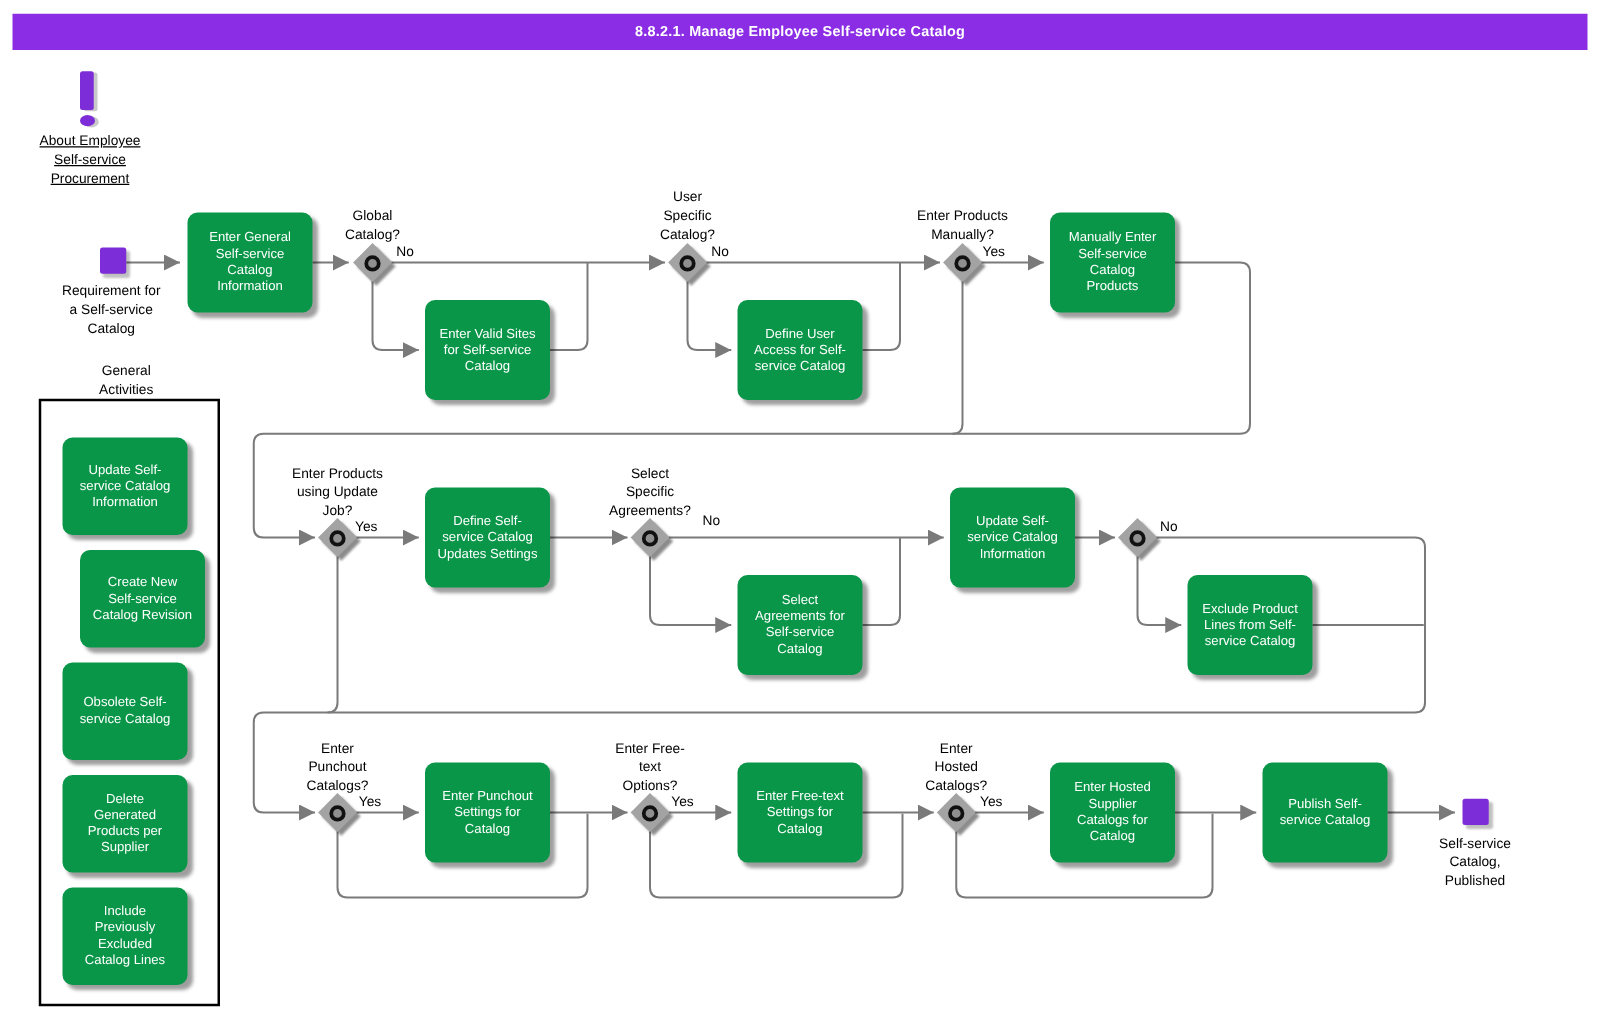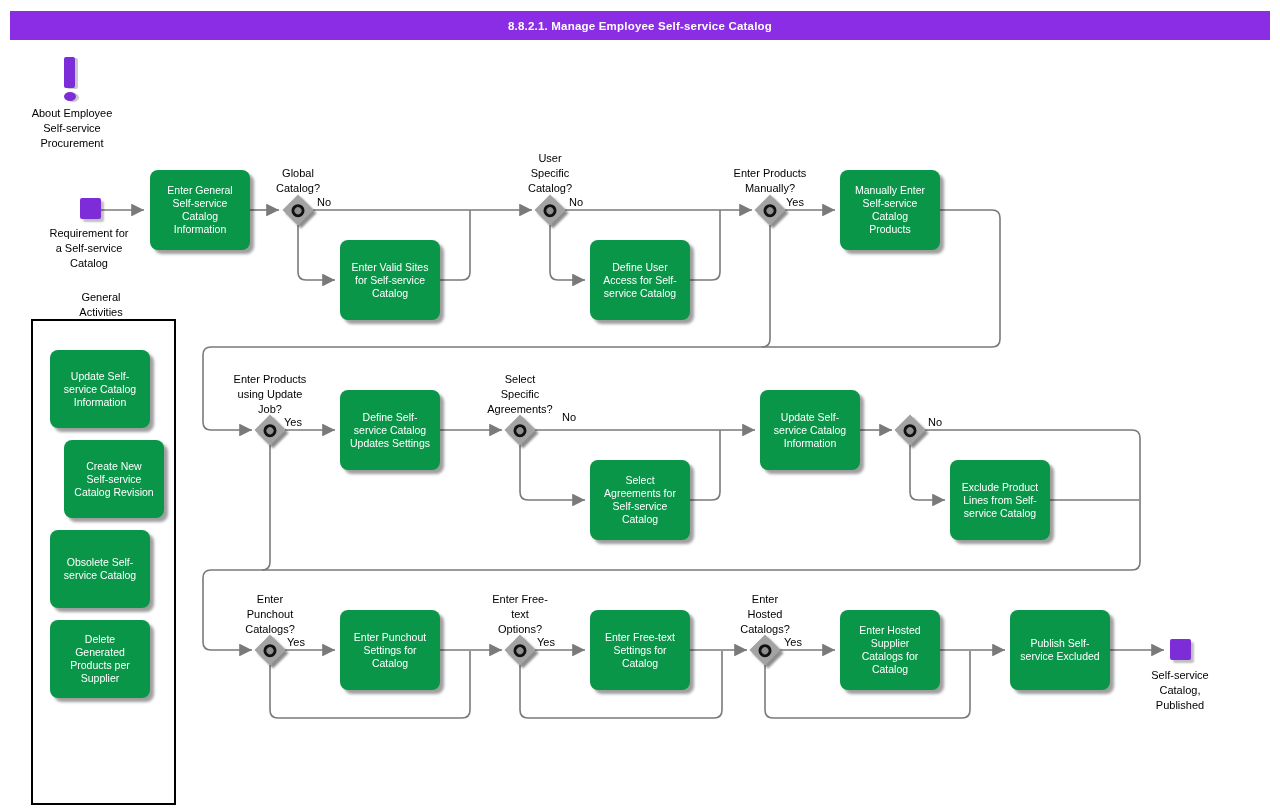--- a/index.html
+++ b/index.html
@@ -93,21 +93,21 @@
       <path d="M520 665 V710 Q520 718 528 718 H714 Q722 718 722 710 V651"></path>
       <path d="M780 650 H835" marker-end="url(#arr)"></path>
       <path d="M940 650 H1005" marker-end="url(#arr)"></path>
       <path d="M765 665 V710 Q765 718 773 718 H962 Q970 718 970 710 V651"></path>
       <path d="M1110 650 H1164" marker-end="url(#arr)"></path>
     </g>
   </svg>
 
   <div class="abs excl-bar"></div>
   <div class="abs excl-dot"></div>
-  <div class="abs lbl txt" style="left:12px;top:106px;">About Employee
+  <div class="abs lbl txt" style="left:12px;top:106px;text-decoration:underline;">About Employee
 Self-service
 Procurement</div>
 
   <div class="abs sq" style="left:80px;top:198px;"></div>
   <div class="abs lbl txt" style="left:29px;top:226px;">Requirement for
 a Self-service
 Catalog</div>
 
   <div class="abs sq" style="left:1170px;top:639px;"></div>
   <div class="abs lbl txt" style="left:1120px;top:668px;">Self-service
@@ -145,21 +145,21 @@
 Settings for
 Catalog</div>
   <div class="abs pbox txt" style="left:590px;top:610px;">Enter Free-text
 Settings for
 Catalog</div>
   <div class="abs pbox txt" style="left:840px;top:610px;">Enter Hosted
 Supplier
 Catalogs for
 Catalog</div>
   <div class="abs pbox txt" style="left:1010px;top:610px;">Publish Self-
-service Excluded</div>
+service Catalog</div>
 
   <div class="abs dwrap" style="left:287px;top:199px;">
       <div class="diamond">
         <span class="dcircle"></span>
       </div>
     </div>
   <div class="abs dwrap" style="left:539px;top:199px;">
       <div class="diamond">
         <span class="dcircle"></span>
       </div>
@@ -241,14 +241,18 @@
 Information</div>
   <div class="abs pbox sbox txt" style="left:64px;top:440px;">Create New
 Self-service
 Catalog Revision</div>
   <div class="abs pbox sbox txt" style="left:50px;top:530px;">Obsolete Self-
 service Catalog</div>
   <div class="abs pbox sbox txt" style="left:50px;top:620px;">Delete
 Generated
 Products per
 Supplier</div>
+  <div class="abs pbox sbox txt" style="left:50px;top:710px;">Include
+Previously
+Excluded
+Catalog Lines</div>
 
 </div>
 
 </body></html>

